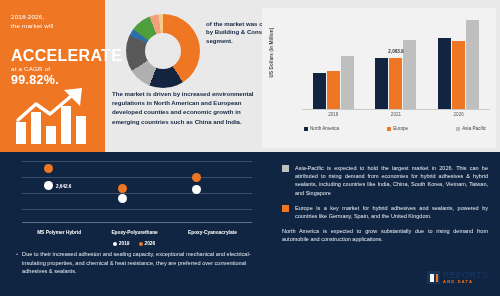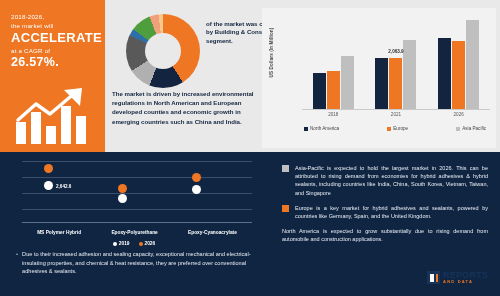--- a/index.html
+++ b/index.html
@@ -13,21 +13,21 @@
 
   
   .top-band { position: absolute; left: 0; top: 0; width: 500px; height: 152px; background: #e9e9e9; }
 
   .orange-panel {
     position: absolute; left: 0; top: 0; width: 105px; height: 152px;
     background: #ef7622; color: #fff; padding: 12px 9px 0 11px;
   }
   .ln1 { font-size: 6.2px; letter-spacing: .2px; line-height: 9px; color:#fff; }
   .ln2 { font-size: 6.2px; letter-spacing: .2px; line-height: 9px; color:#fff; }
-  .accelerate { font-size: 13px; font-weight: 700; letter-spacing: .3px; line-height: 14px; margin-top: 1px; }
+  .accelerate { font-size: 16px; font-weight: 700; letter-spacing: .3px; line-height: 14px; margin-top: 19px; }
   .cagr { font-size: 6.2px; letter-spacing: .2px; line-height: 9px; margin-top: 1px; }
   .pct { font-size: 12.5px; font-weight: 700; letter-spacing: .3px; line-height: 15px; }
   .chart-art { position: absolute; left: 12px; bottom: 8px; width: 84px; height: 58px; }
 
   
   .donut-wrap { position: absolute; left: 126px; top: 14px; width: 78px; height: 74px; }
   .donut { width: 74px; height: 74px; border-radius: 50%; }
   .donut::after {
     content: ""; position: absolute; left: 19px; top: 19px;
     width: 36px; height: 36px; border-radius: 50%; background: #e9e9e9;
@@ -111,21 +111,21 @@
 
 <div class="page">
 
   <div class="top-band">
 
     <div class="orange-panel">
       <div class="ln1">2018-2026,</div>
       <div class="ln2">the market will</div>
       <div class="accelerate">ACCELERATE</div>
       <div class="cagr">at a CAGR of</div>
-      <div class="pct">26.57%.</div>
+      <div class="pct">99.82%.</div>
       <svg class="chart-art" viewBox="0 0 84 58">
         <rect x="4" y="36" width="10" height="22" fill="#fff"></rect>
         <rect x="19" y="26" width="10" height="32" fill="#fff"></rect>
         <rect x="34" y="40" width="10" height="18" fill="#fff"></rect>
         <rect x="49" y="20" width="10" height="38" fill="#fff"></rect>
         <rect x="64" y="30" width="10" height="28" fill="#fff"></rect>
         <path d="M6 34 L24 18 L38 28 L64 6" stroke="#fff" stroke-width="3.4" fill="none" stroke-linecap="round" stroke-linejoin="round"></path>
         <path d="M52 4 L70 2 L68 20 Z" fill="#fff"></path>
       </svg>
     </div>

